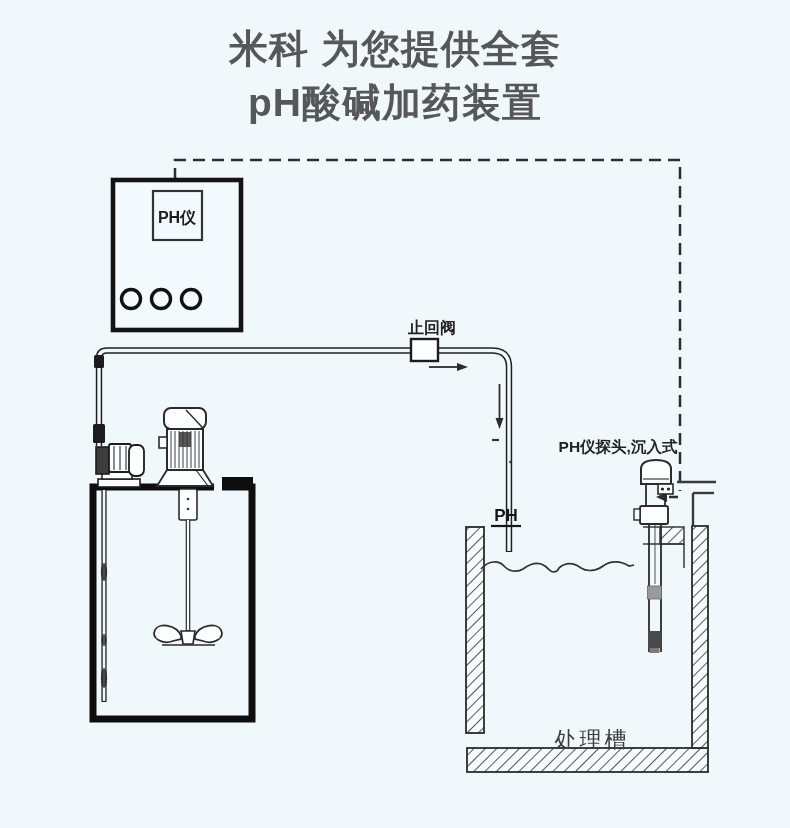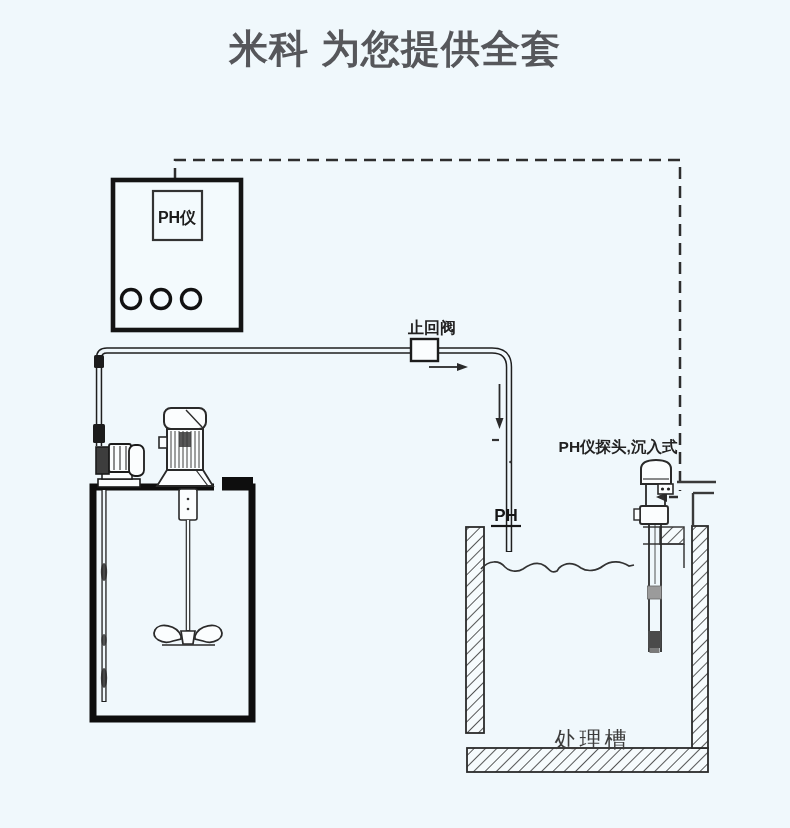--- a/index.html
+++ b/index.html
@@ -14,20 +14,21 @@
     font-size:39px;line-height:54px;letter-spacing:1px;
   }
   .diagram{position:absolute;top:0;left:0;}
   svg text{font-family:"Liberation Sans", sans-serif;}
 </style>
 </head>
 <body>
 
 <div class="title">
   <div>米科 为您提供全套</div>
+  <div>pH酸碱加药装置</div>
 </div>
 
 <svg class="diagram" width="790" height="828" viewBox="0 0 790 828">
   <defs>
     <pattern id="hatch" width="8" height="8" patternUnits="userSpaceOnUse" patternTransform="rotate(45)">
       <rect width="8" height="8" fill="#f6fbfd"></rect>
       <line x1="0" y1="0" x2="0" y2="8" stroke="#2b2b2b" stroke-width="1.6"></line>
     </pattern>
   </defs>
 

